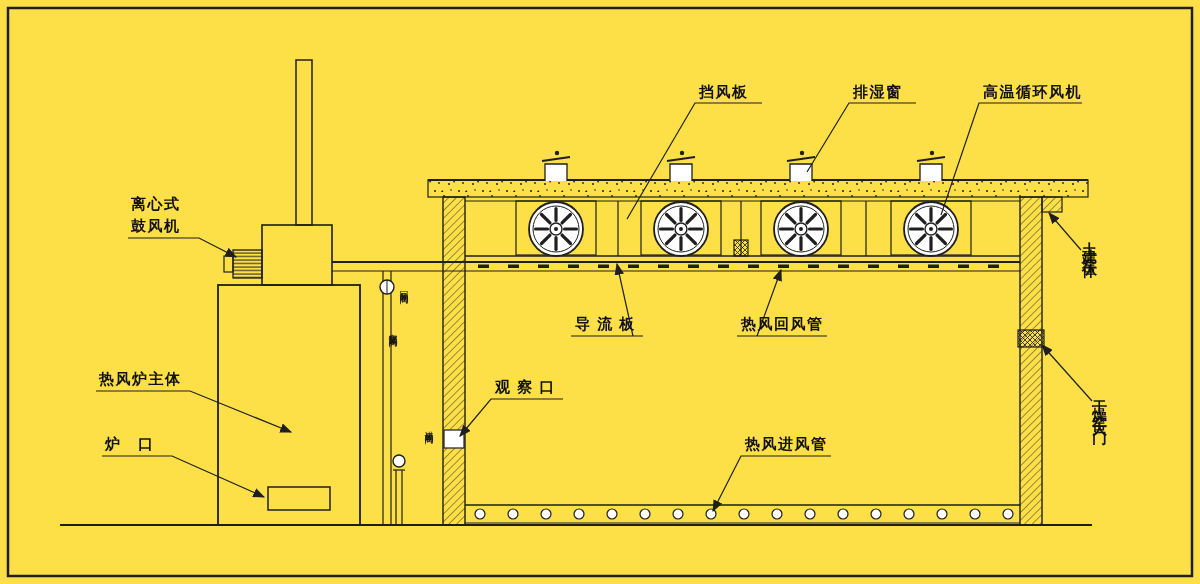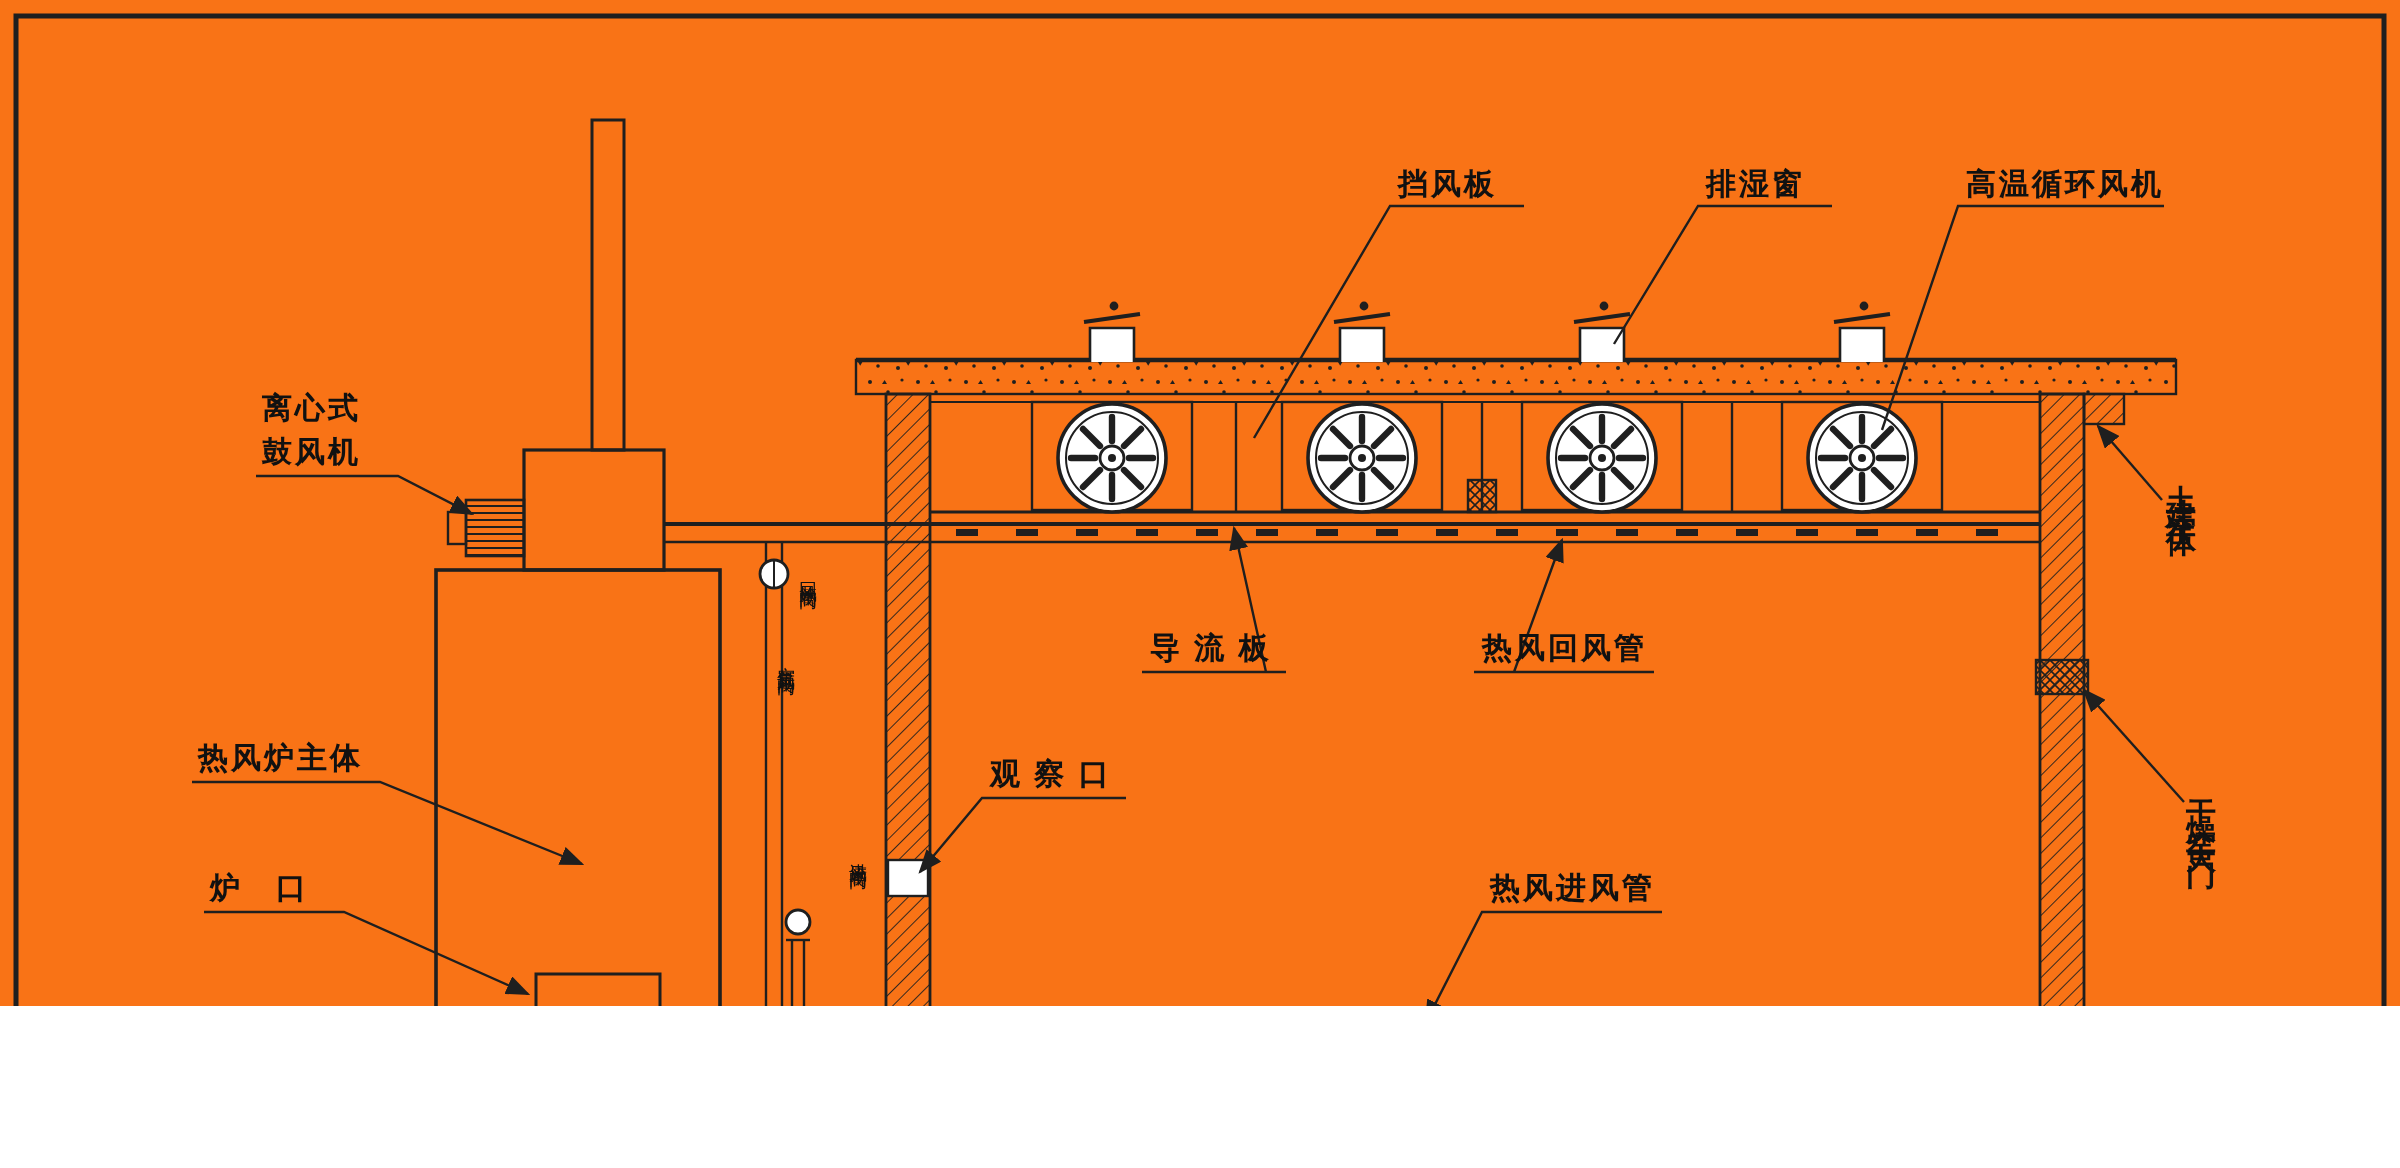--- a/index.html
+++ b/index.html
@@ -1,16 +1,16 @@
 <!DOCTYPE html>
 <html><head>
 <meta charset="utf-8">
 <style>
   html,body{margin:0;padding:0;background:#ffffff;}
-  .canvas{position:relative;width:1200px;height:503px;background:#f97316;overflow:hidden;}
+  .canvas{position:relative;width:1200px;height:584px;background:#fde047;overflow:hidden;}
   svg{display:block;}
   .lbl{font-family:"Liberation Sans",sans-serif;font-size:15px;font-weight:600;fill:#111;letter-spacing:1.5px;}
   .lbl-sm{font-family:"Liberation Sans",sans-serif;font-size:9px;font-weight:400;fill:#111;letter-spacing:0.5px;}
   .vtext{writing-mode:vertical-rl;text-orientation:upright;letter-spacing:7px;}
   .vtext-sm{writing-mode:vertical-rl;text-orientation:upright;letter-spacing:1px;}
   .ln{stroke:#1f1f1f;fill:none;}
 </style>
 </head>
 <body>
 

